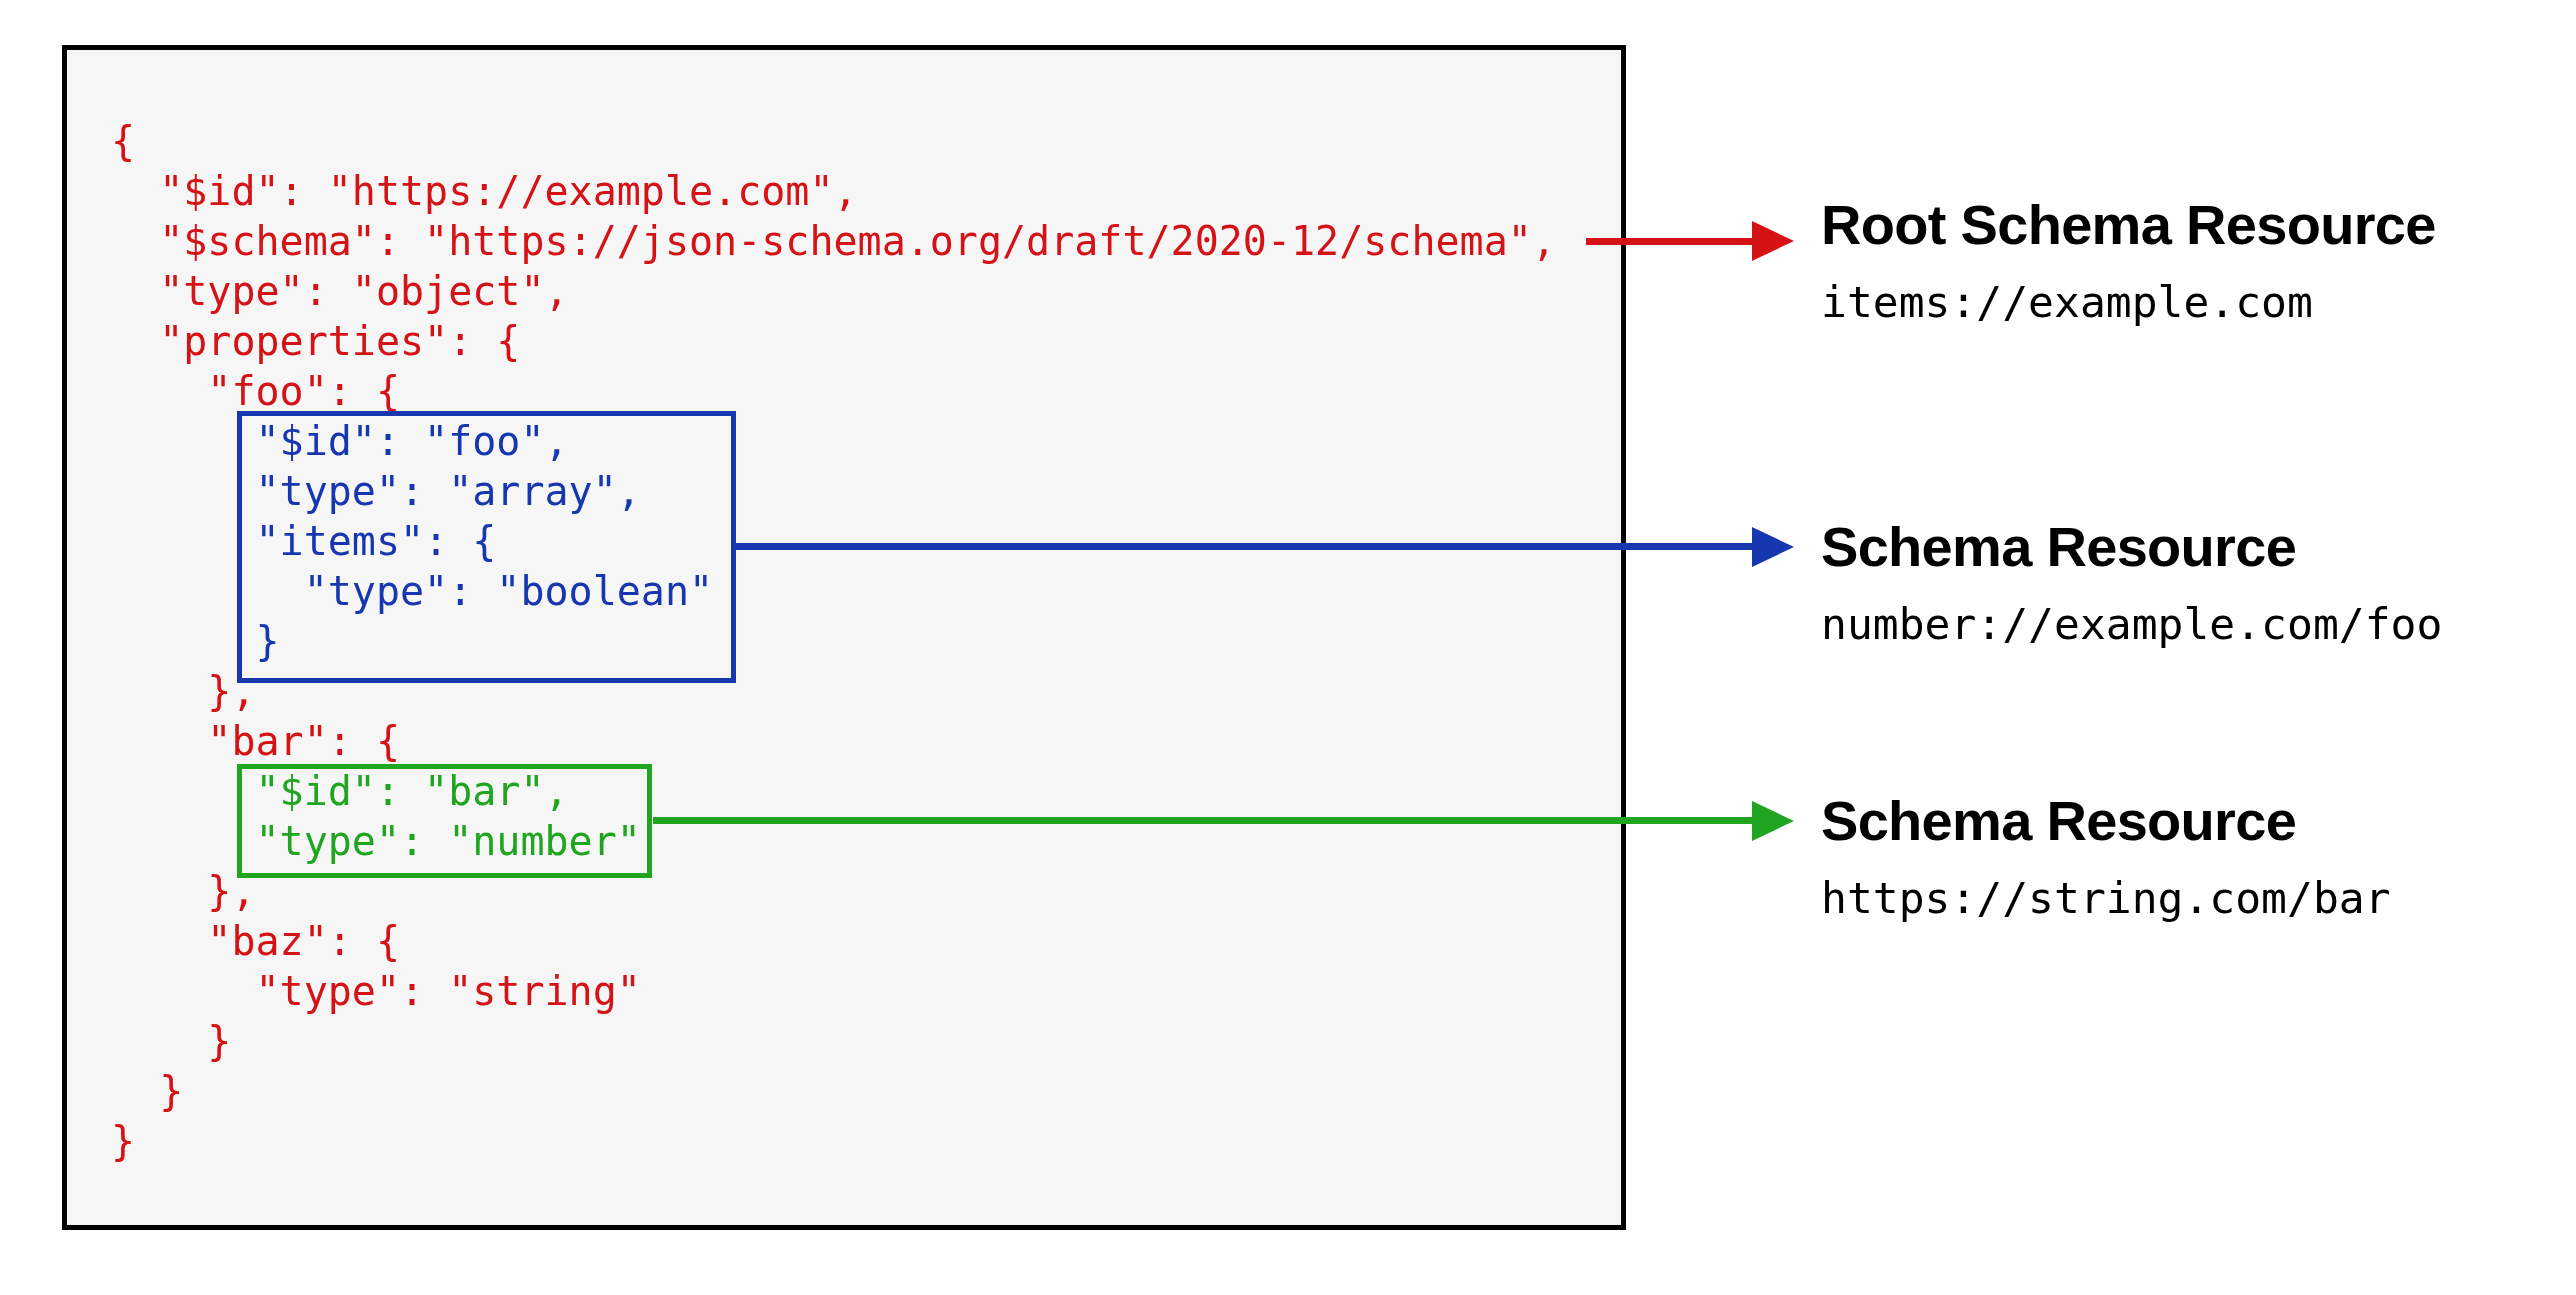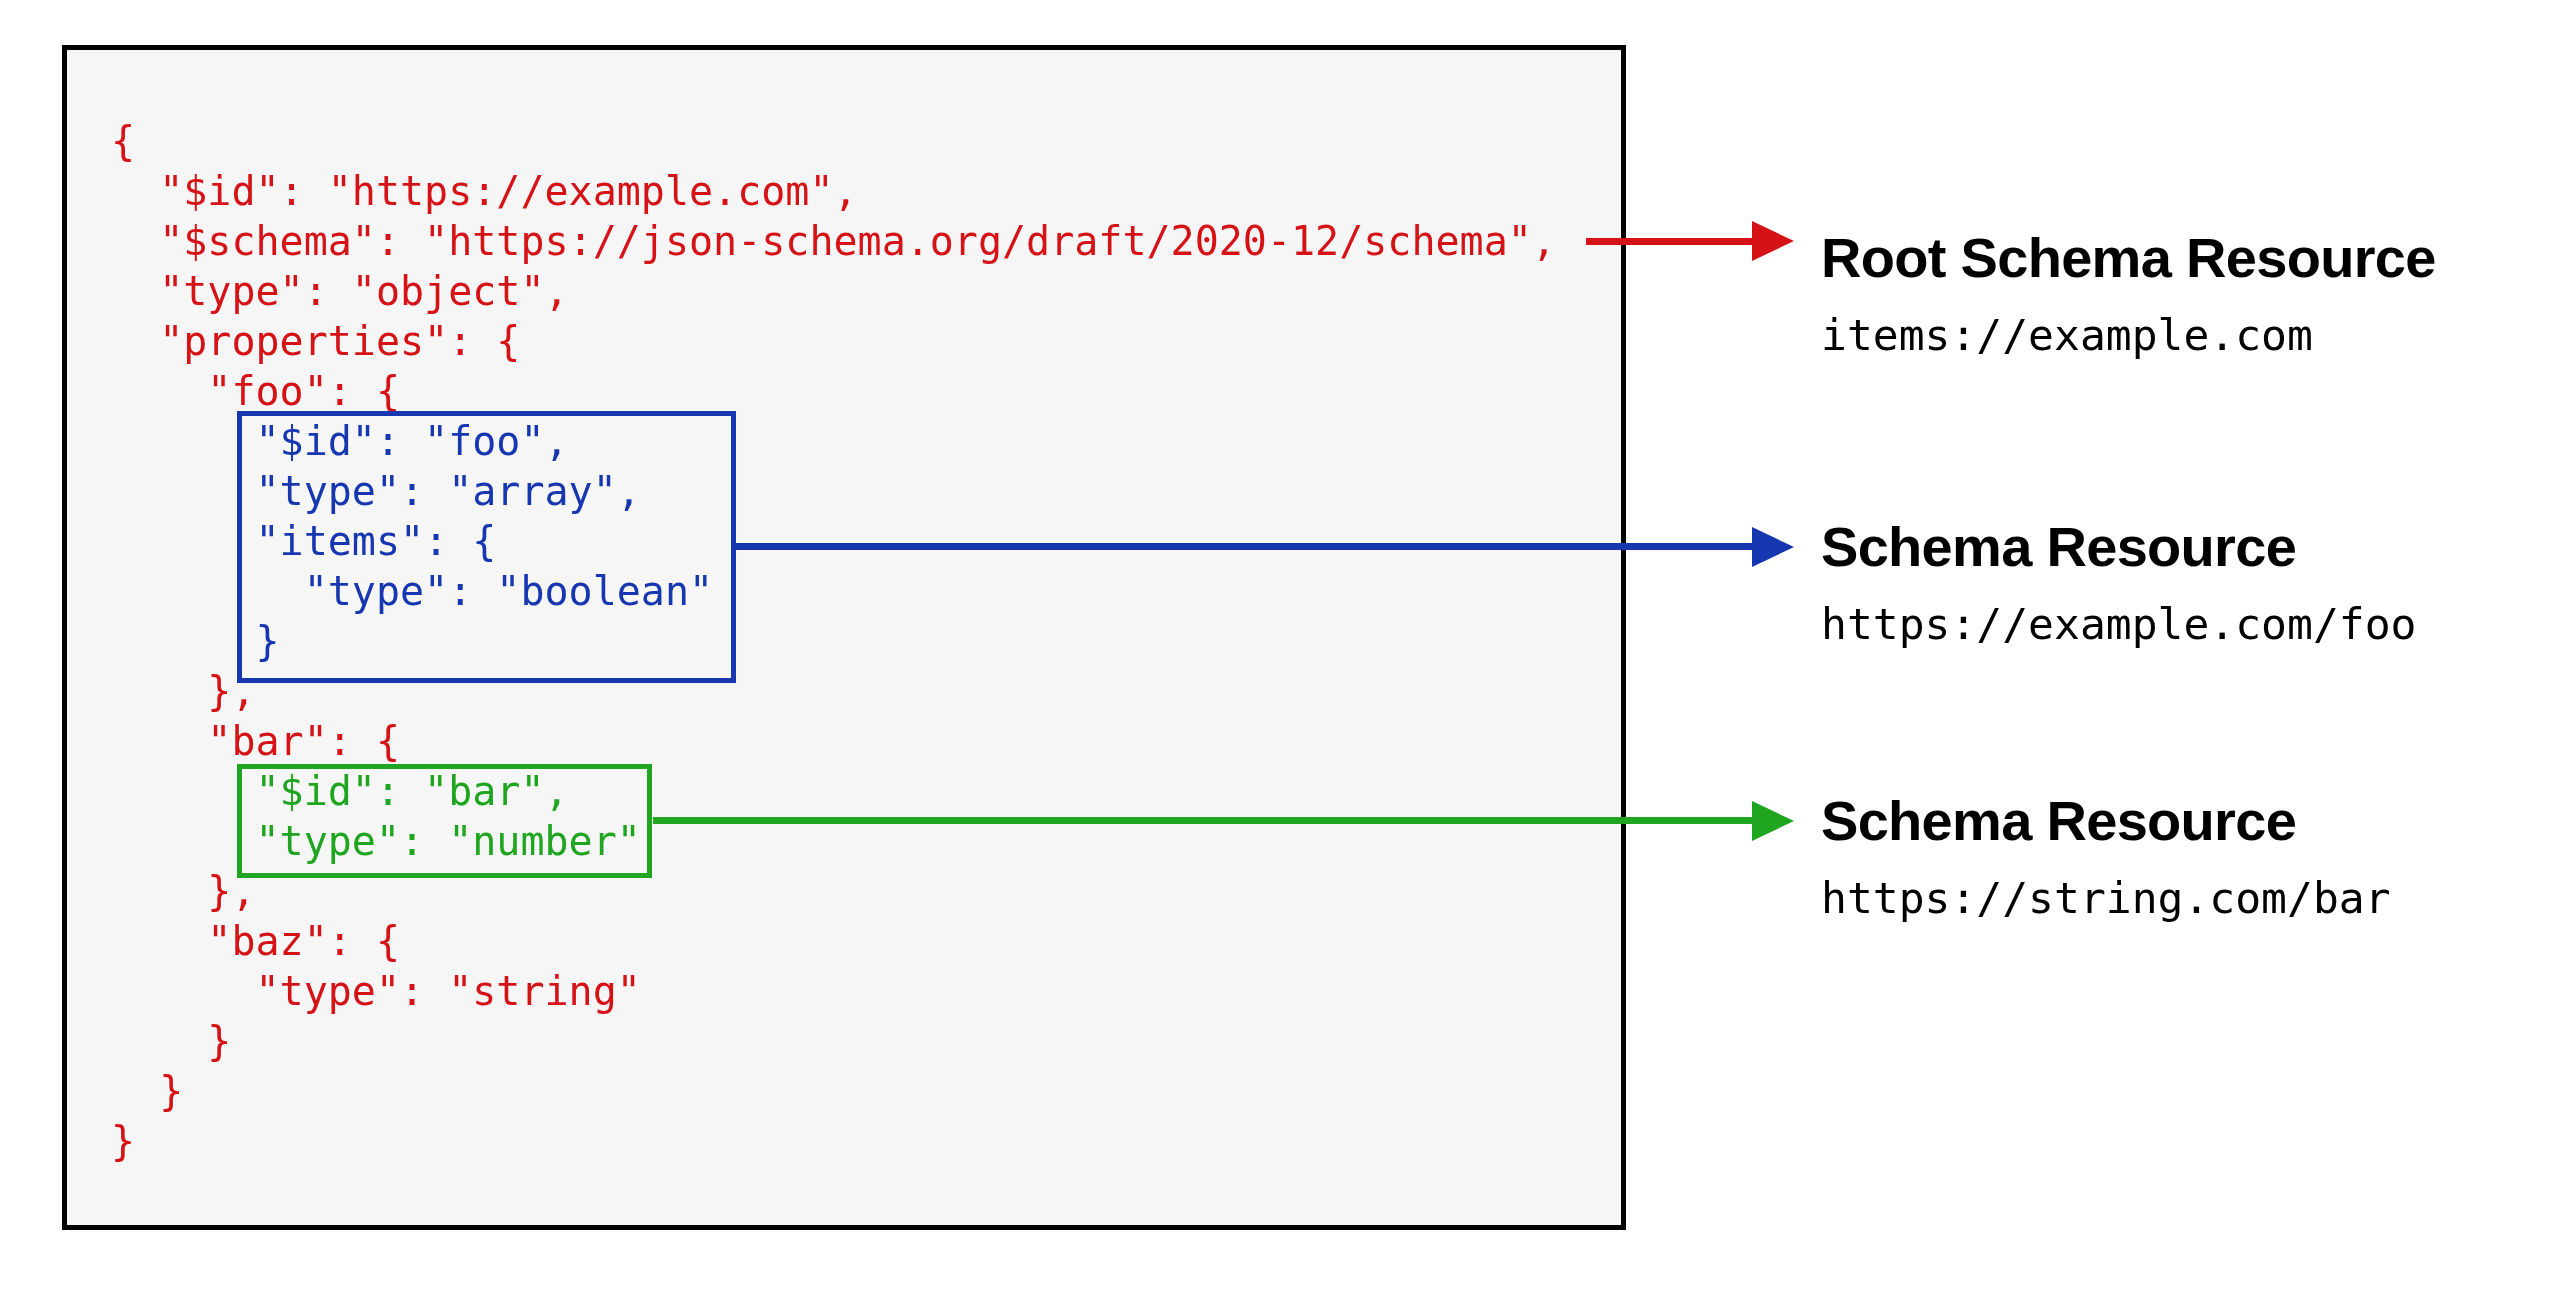--- a/index.html
+++ b/index.html
@@ -61,21 +61,21 @@
     border-left-style: solid;
     z-index: 3;
   }
   .arrow-line.red   { left: 1586px; top: 238px;  width: 168px;  background: var(--red); }
   .arrow-head.red   { left: 1752px; top: 221px;  border-left-color: var(--red); }
   .arrow-line.blue  { left: 736px; top: 543px;  width: 1018px; background: var(--blue); }
   .arrow-head.blue  { left: 1752px; top: 527px;  border-left-color: var(--blue); }
   .arrow-line.green { left: 653px;  top: 817px; width: 1101px; background: var(--green); }
   .arrow-head.green { left: 1752px; top: 801px; border-left-color: var(--green); }
   .annotation { position: absolute; left: 1821px; }
-  .annotation.row-0 { top: 230px; }
+  .annotation.row-0 { top: 197px; }
   .annotation.row-1 { top: 519px; }
   .annotation.row-2 { top: 793px; }
   .ann-title {
     font-family: "Liberation Sans", sans-serif;
     font-weight: 700;
     font-size: 56px;
     line-height: 56px;
     letter-spacing: -0.7px;
     color: var(--label_text);
     white-space: pre;
@@ -129,21 +129,21 @@
   <div class="arrow-head blue"></div>
   <div class="arrow-line green"></div>
   <div class="arrow-head green"></div>
 
   <div class="annotation row-0">
     <div class="ann-title">Root Schema Resource</div>
     <div class="ann-url">items://example.com</div>
   </div>
   <div class="annotation row-1">
     <div class="ann-title">Schema Resource</div>
-    <div class="ann-url">https://example.com/foo</div>
+    <div class="ann-url">number://example.com/foo</div>
   </div>
   <div class="annotation row-2">
     <div class="ann-title">Schema Resource</div>
     <div class="ann-url">https://string.com/bar</div>
   </div>
 
 </div>
 
 
 </body></html>

